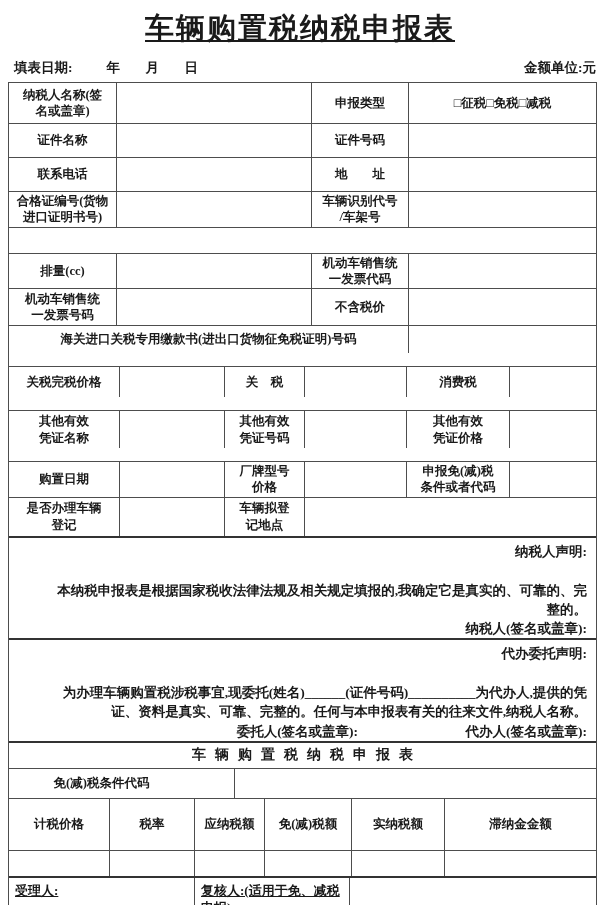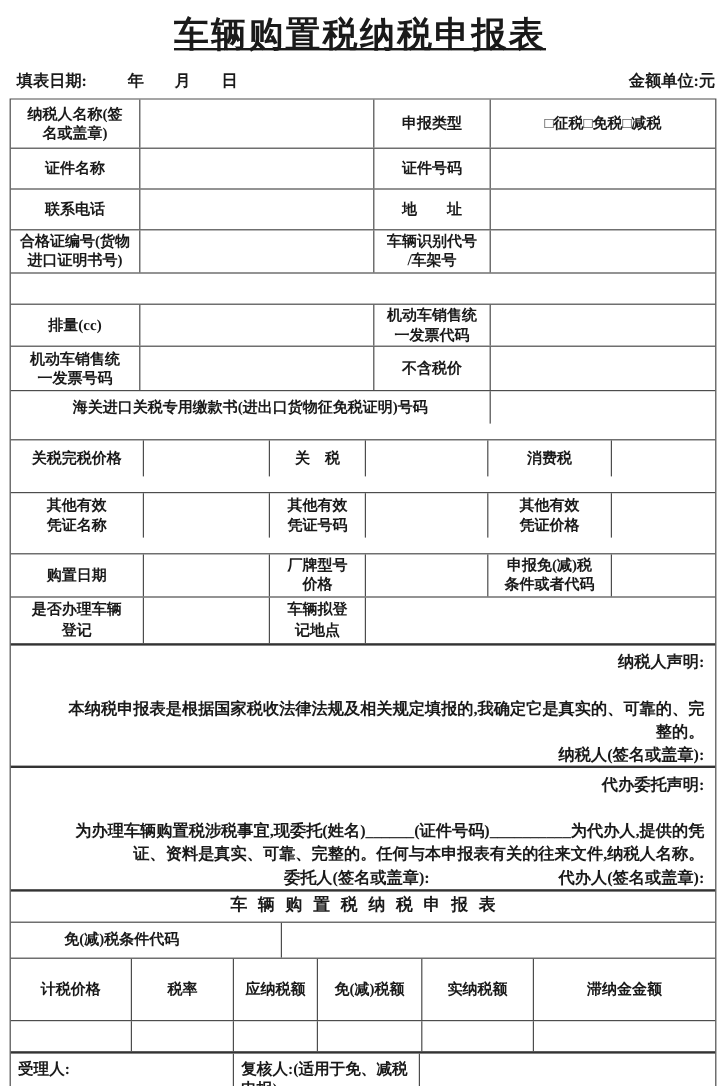--- a/index.html
+++ b/index.html
@@ -45,21 +45,21 @@
   .decl p{margin:0;}
   .decl .indent{text-indent:2em;margin-top:20px;}
   .sign-row{margin-top:1px;}
   .sign-a{margin-left:62px;}
   .sign-b{margin-left:104px;}
 
   .banner{font-size:14px;letter-spacing:9px;text-indent:9px;}
 
   .sig-cell{flex-direction:column;align-items:stretch;justify-content:flex-start;
     text-align:left;font-size:13px;padding:4px 6px;}
-  .sig-label{line-height:1.35;}
+  .sig-label{line-height:1.35;text-decoration:underline;}
   .sig-date{margin-top:auto;margin-bottom:9px;text-align:center;letter-spacing:5px;}
   .authority{font-size:13.5px;}
   .checks span{display:inline-block;}
 </style>
 </head>
 <body>
 
 <div class="sheet">
   <div class="title">车辆购置税纳税申报表</div>
 

